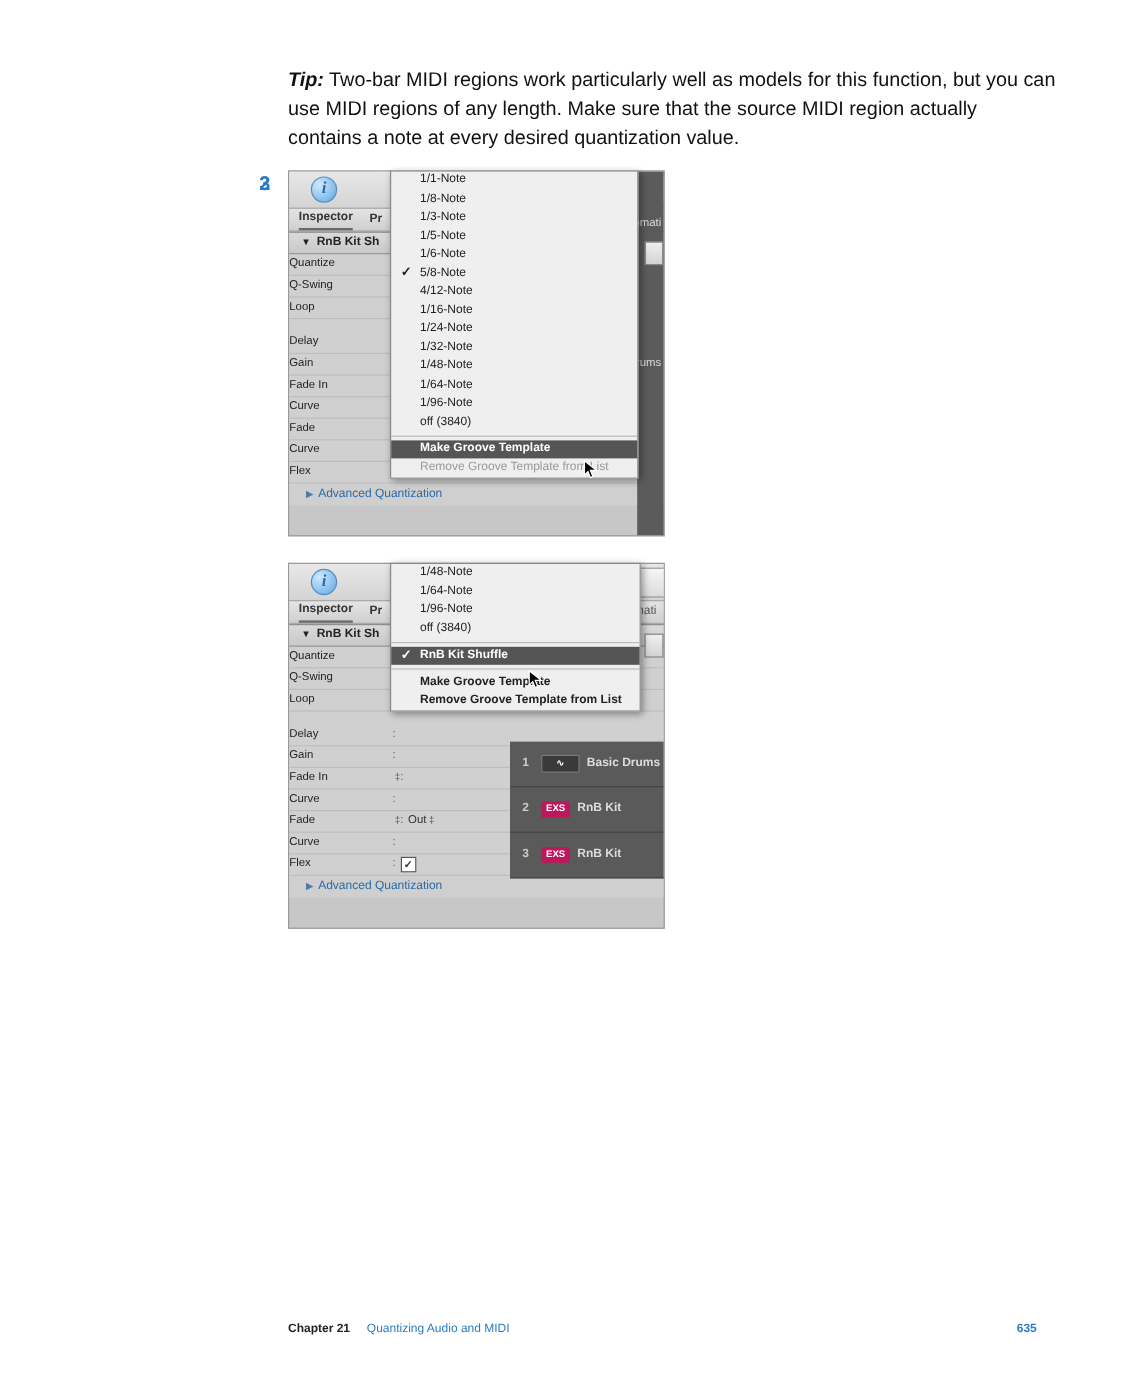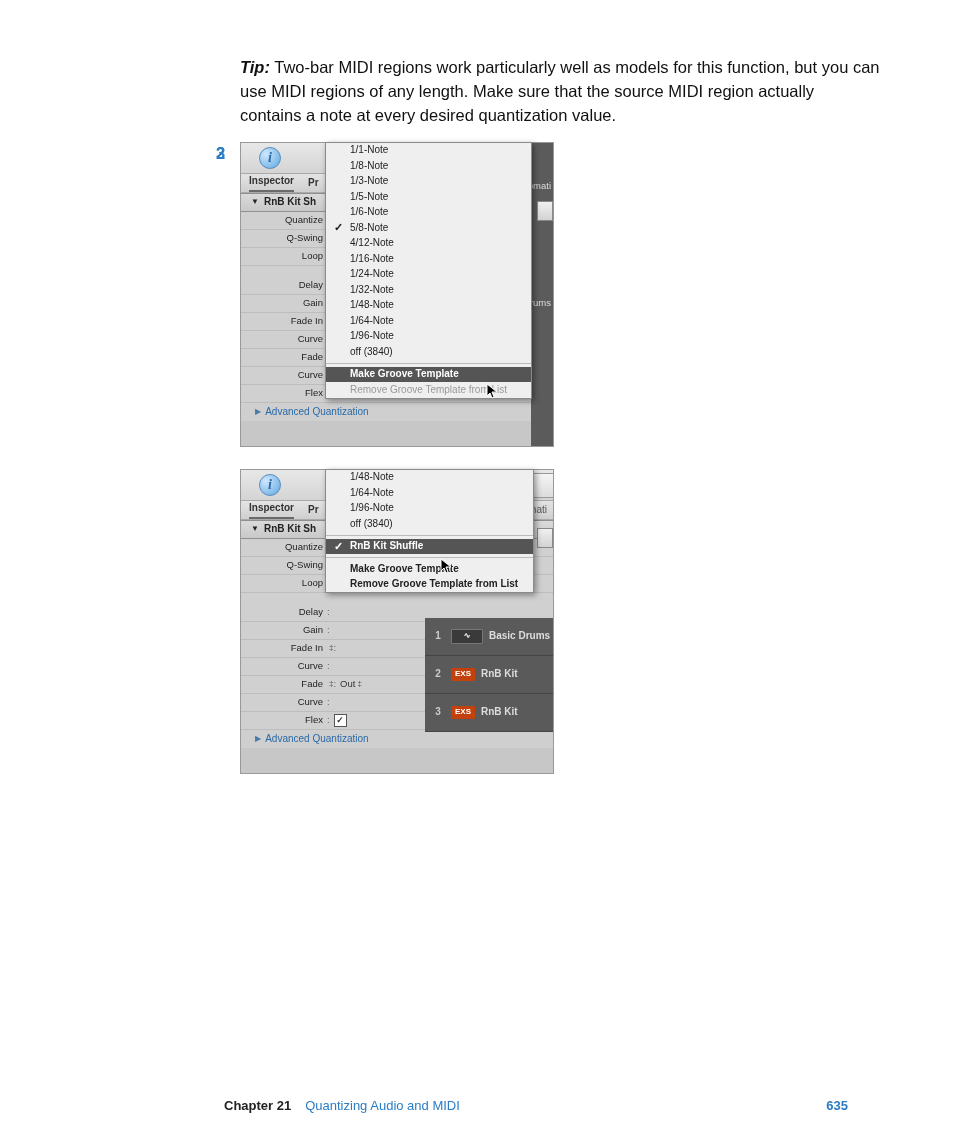--- a/index.html
+++ b/index.html
@@ -15,51 +15,51 @@
 .top-bar{height:30px;background:linear-gradient(#e8e8e8,#d4d4d4);position:relative;border-bottom:1px solid #aaa;}
 .info-icon{position:absolute;left:18px;top:4px;width:20px;height:20px;border-radius:50%;background:radial-gradient(circle at 30% 30%,#cfe8ff,#5ea8e0);border:1px solid #5a8bbd;display:flex;align-items:center;justify-content:center;color:#2a6aa7;font-weight:900;font-family:Georgia,serif;font-style:italic;font-size:14px;}
 .top-right{position:absolute;right:0;top:3px;height:23px;width:28px;background:linear-gradient(#f5f5f5,#dcdcdc);border:1px solid #999;border-right:none;}
 .tab-row{height:18px;background:linear-gradient(#e4e4e4,#cfcfcf);border-bottom:1px solid #aaa;display:flex;align-items:center;padding-left:8px;font-size:10px;font-weight:600;color:#333;gap:14px;}
 .tab-inspector{border-bottom:2px solid #6a6a6a;padding-bottom:1px;}
 .tab-right{margin-left:auto;margin-right:6px;font-weight:500;color:#555;}
 .region-header{height:17px;background:linear-gradient(#dadada,#c9c9c9);border:1px solid #8f8f8f;border-left:none;border-right:none;display:flex;align-items:center;padding-left:10px;font-size:10px;font-weight:700;color:#222;}
 .region-tri{margin-right:5px;font-size:8px;}
 .param-rows{background:#d0d0d0;}
 .param-row{height:17px;display:flex;align-items:center;font-size:9.5px;color:#222;border-bottom:1px solid #bdbdbd;}
-.param-label{width:82px;text-align:right;padding-right:4px;}
+.param-label{width:82px;text-align:left;padding-right:4px;}
 .param-sep{color:#666;}
 .param-val{padding-left:4px;color:#333;}
 .stepper{font-size:8px;color:#555;margin-left:2px;}
 .adv-q{height:18px;display:flex;align-items:center;padding-left:14px;font-size:10px;color:#2a6aa7;background:#cfcfcf;}
 .adv-tri{font-size:8px;margin-right:4px;color:#4a7aa9;}
 
 .popup{position:absolute;background:#efefef;border:1px solid #8a8a8a;box-shadow:2px 2px 6px rgba(0,0,0,0.4);font-size:10px;color:#222;}
 .popup-item{height:15.5px;display:flex;align-items:center;padding:0 14px 0 24px;position:relative;white-space:nowrap;}
 .popup-item.check::before{content:"✓";position:absolute;left:8px;font-size:11px;font-weight:700;}
 .popup-item.bold{font-weight:700;}
 .popup-sep{height:1px;background:#bbb;margin:3px 0;}
 .popup-item.hi{background:#555;color:#fff;}
 .popup-item.dim{color:#999;}
 .cursor{position:absolute;width:14px;height:18px;pointer-events:none;}
 .cursor svg{width:100%;height:100%;}
 
 .tracks{position:absolute;background:#5a5a5a;}
 .track-row{height:37px;border-bottom:1px solid #444;display:flex;align-items:center;padding-left:6px;font-size:10px;color:#ddd;font-weight:700;}
 .track-num{width:14px;text-align:center;color:#ccc;font-weight:600;margin-right:6px;}
-.track-badge{padding:0 4px;height:13px;background:#c2410c;color:#fff;font-size:8px;font-weight:700;border-radius:1px;display:flex;align-items:center;margin-right:6px;}
+.track-badge{padding:0 4px;height:13px;background:#be185d;color:#fff;font-size:8px;font-weight:700;border-radius:1px;display:flex;align-items:center;margin-right:6px;}
 .track-badge.wave{background:#3a3a3a;border:1px solid #777;width:22px;justify-content:center;}
 .flex-check{width:11px;height:11px;border:1px solid #555;background:#fff;margin-left:4px;display:flex;align-items:center;justify-content:center;font-size:9px;font-weight:900;color:#333;}
 
 .right-col{position:absolute;top:0;bottom:0;background:#5b5b5b;}
 .rc-omat{position:absolute;top:36px;font-size:9.5px;color:#ddd;}
 .rc-rums{position:absolute;font-size:9.5px;color:#ddd;}
 .rc-btnrow{position:absolute;top:58px;height:18px;display:flex;}
 .rc-btn{width:14px;height:18px;background:linear-gradient(#f0f0f0,#d3d3d3);border:1px solid #888;}
 
-.footer{position:absolute;left:74px;bottom:32px;width:774px;display:flex;align-items:center;font-size:13px;}
+.footer{position:absolute;left:90px;bottom:32px;width:774px;display:flex;align-items:center;font-size:10px;}
 .footer .ch{font-weight:700;color:#222;margin-left:150px;}
 .footer .title{color:#2b7cc4;margin-left:14px;}
 .footer .pg{margin-left:auto;font-weight:700;color:#2b7cc4;}
 </style>
 </head>
 <body>
 
 <div class="page">
   <div class="content">
 

